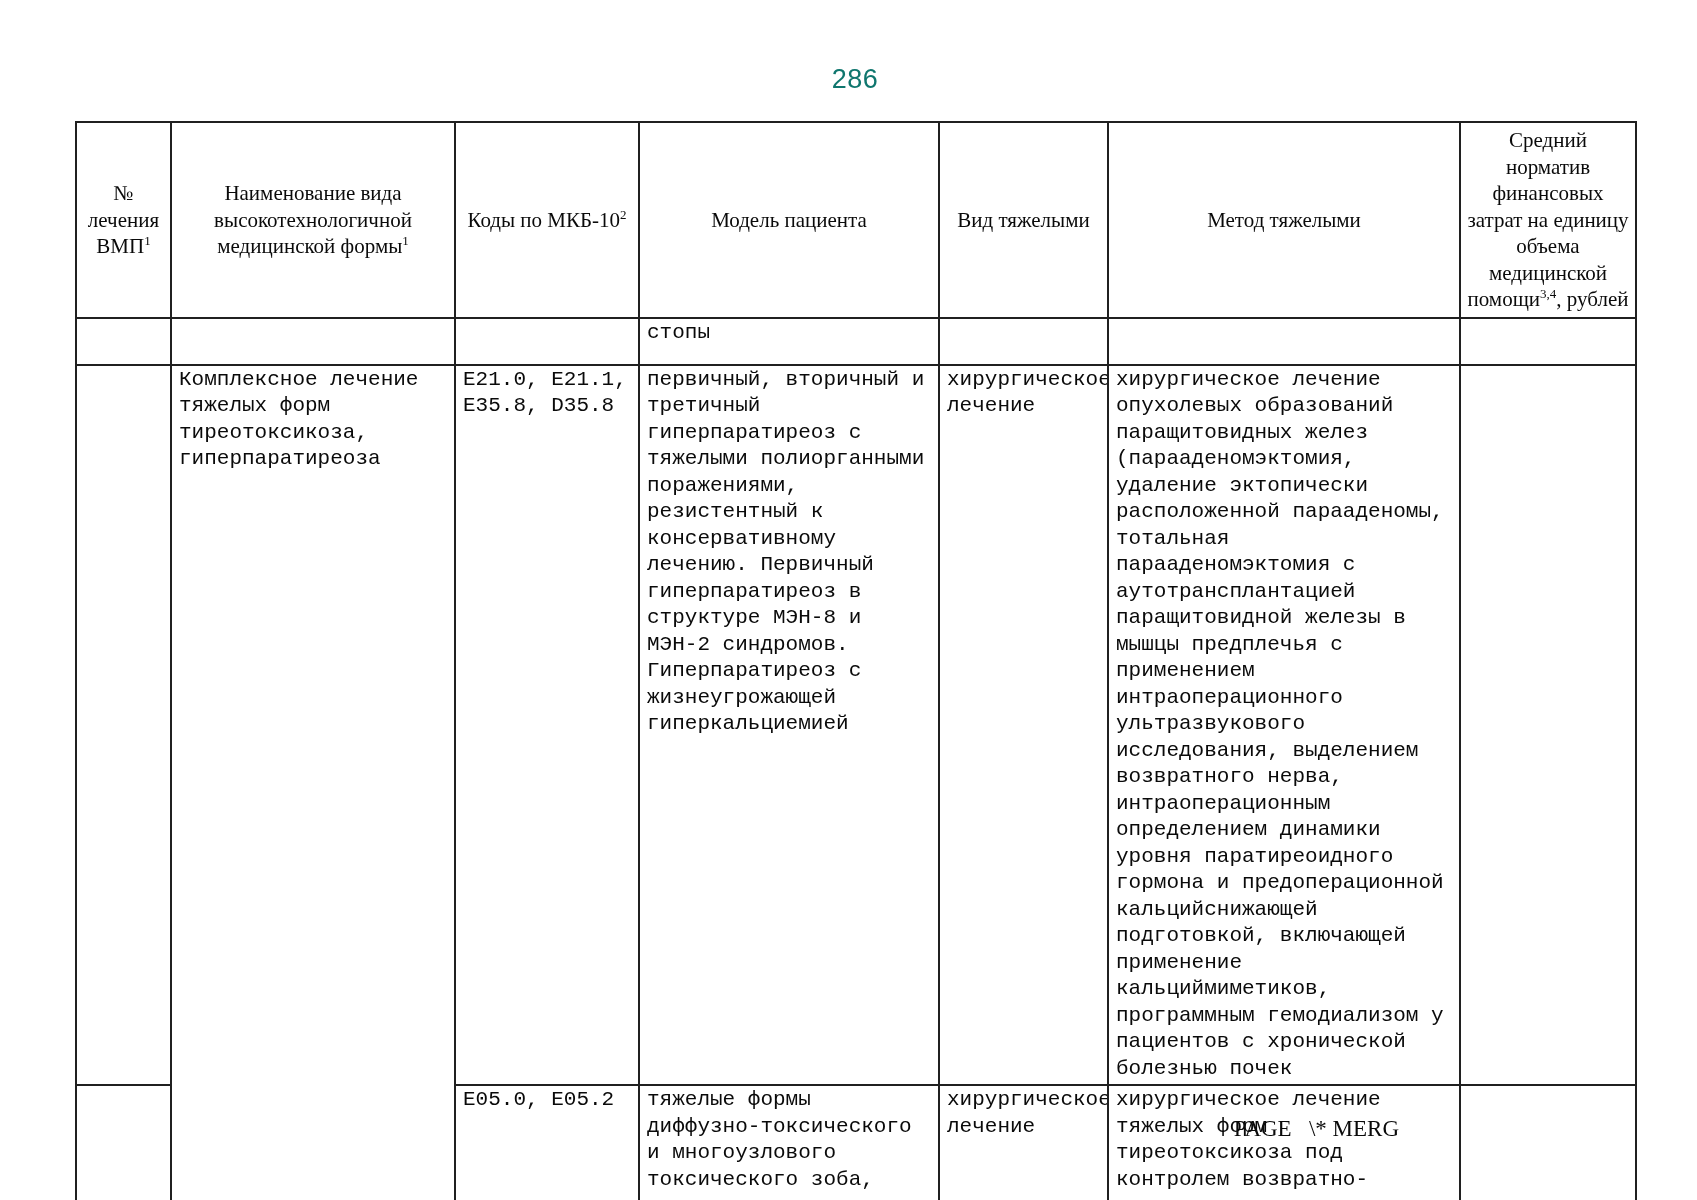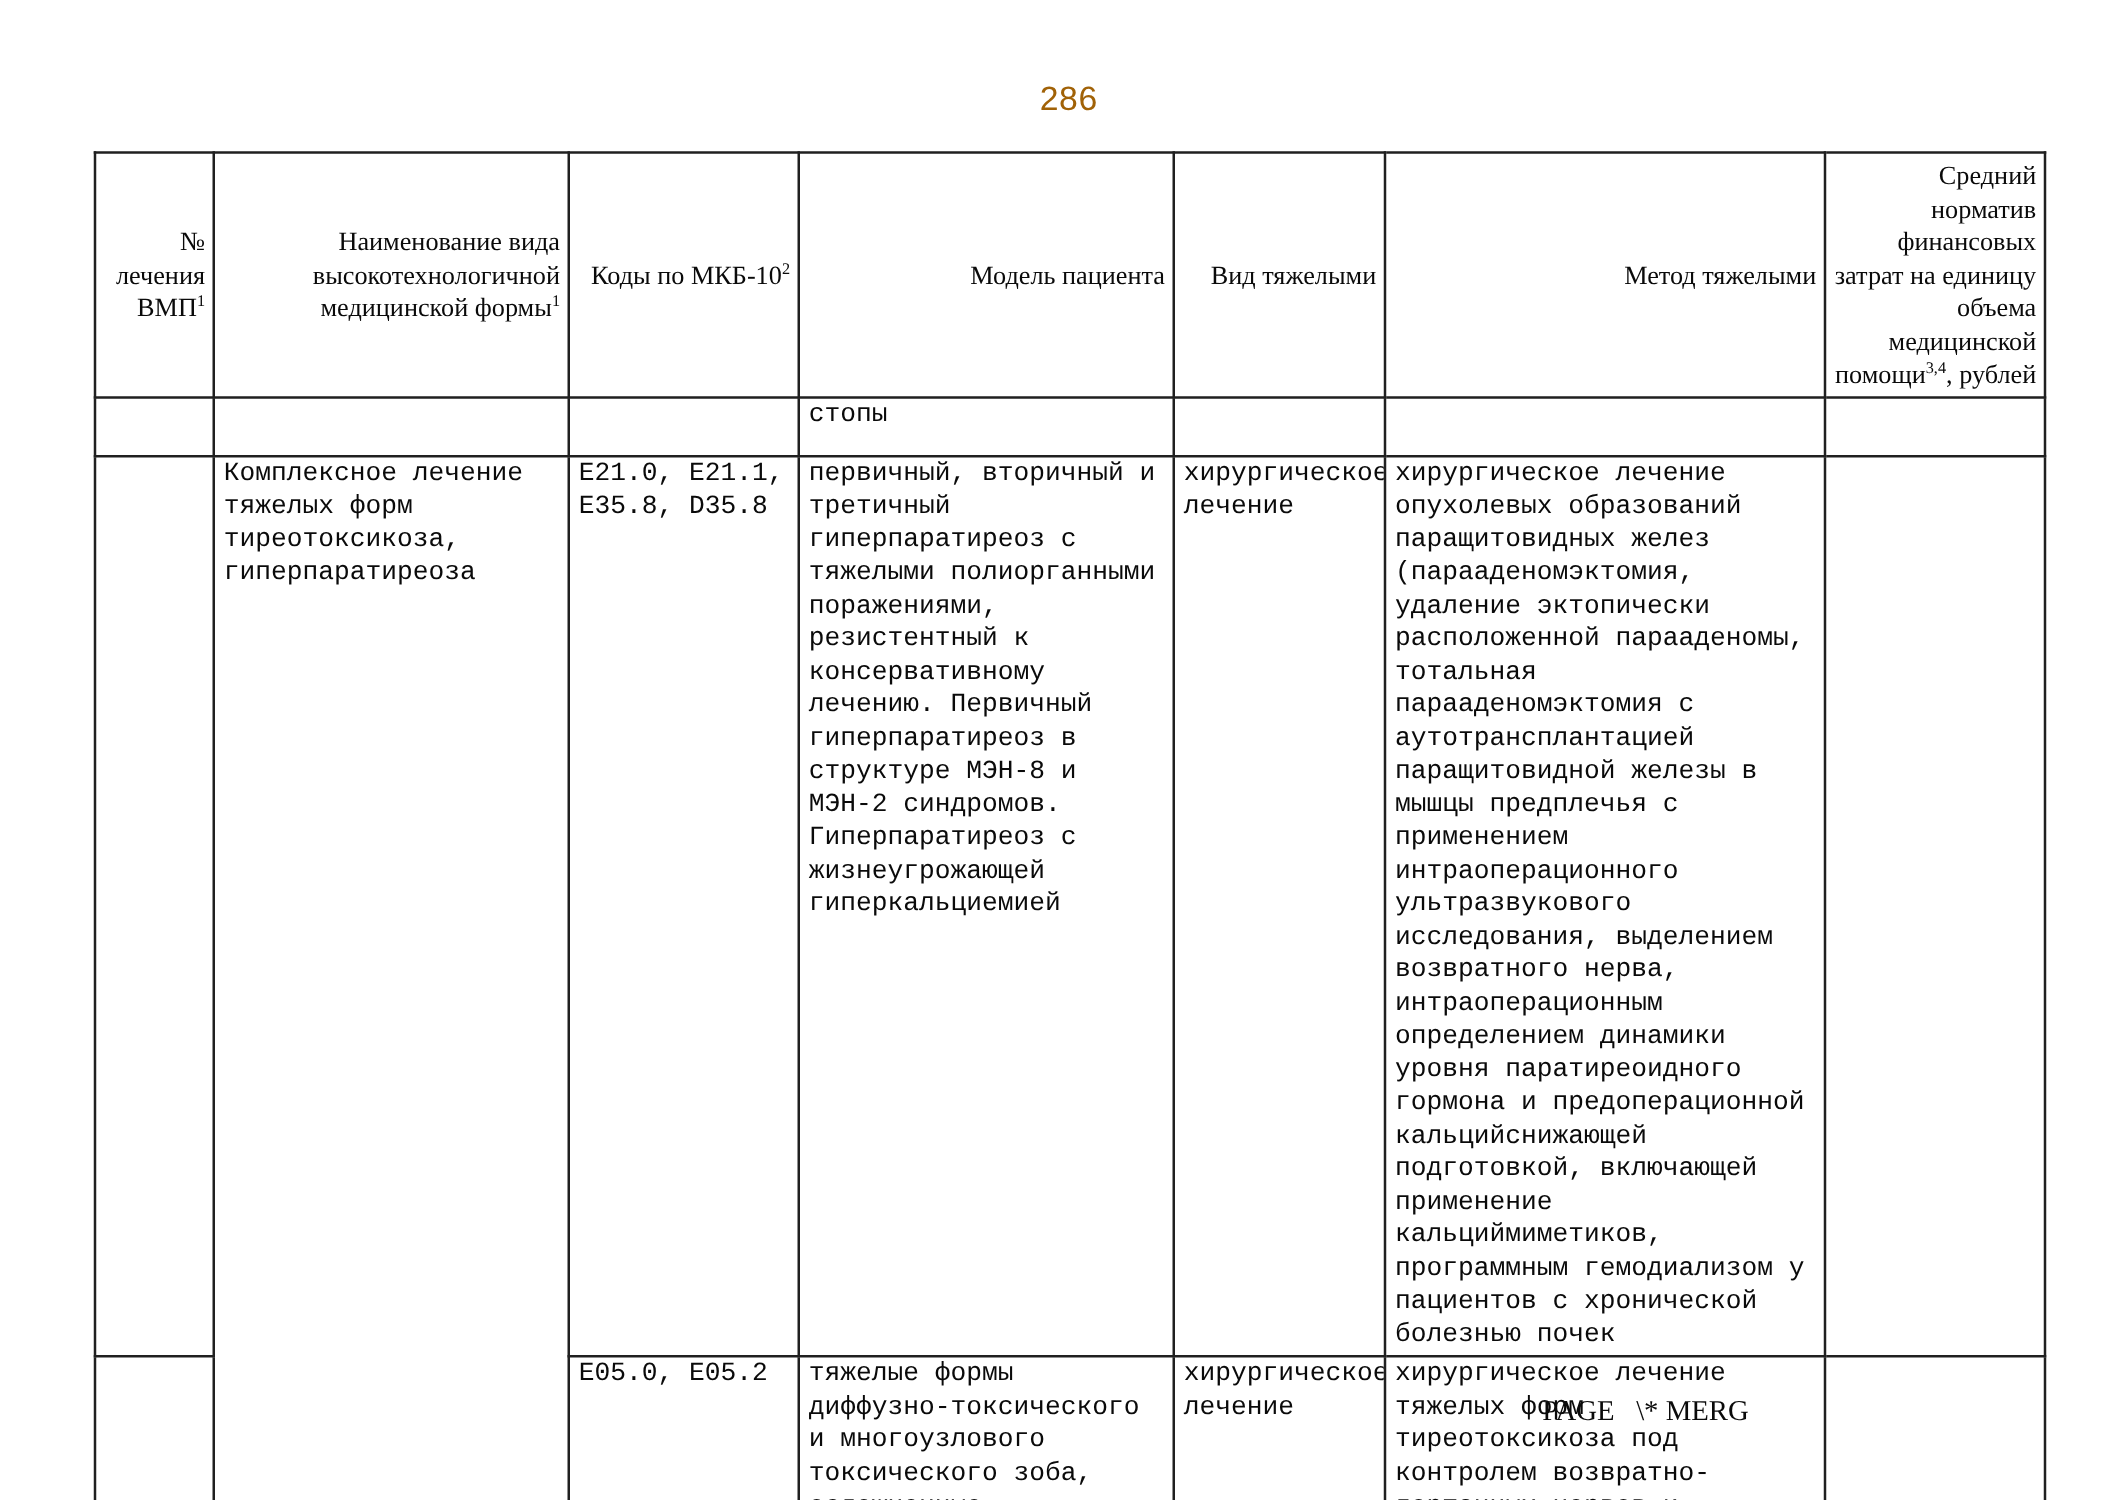--- a/index.html
+++ b/index.html
@@ -17,42 +17,42 @@
     overflow: hidden;
   }
   .page-number {
     position: absolute;
     top: 64px;
     left: 75px;
     width: 1560px;
     text-align: center;
     font-family: "Liberation Sans", sans-serif;
     font-size: 27px;
-    color: #a16207;
+    color: #0f766e;
     letter-spacing: 0.5px;
   }
   table.vmp {
     position: absolute;
     top: 121px;
     left: 75px;
     width: 1560px;
     border-collapse: collapse;
     table-layout: fixed;
     font-size: 21px;
     line-height: 26.5px;
     color: #0a0a0a;
   }
   table.vmp th, table.vmp td {
     border: 2px solid #202020;
     padding: 1px 7px 2px 7px;
     overflow: hidden;
   }
   table.vmp th {
     font-weight: normal;
-    text-align: right;
+    text-align: center;
     vertical-align: middle;
     padding: 4px 6px;
   }
   table.vmp td {
     text-align: left;
     vertical-align: top;
     font-family: Liberation Mono, monospace;
   }
   sup {
     font-size: 13px;

